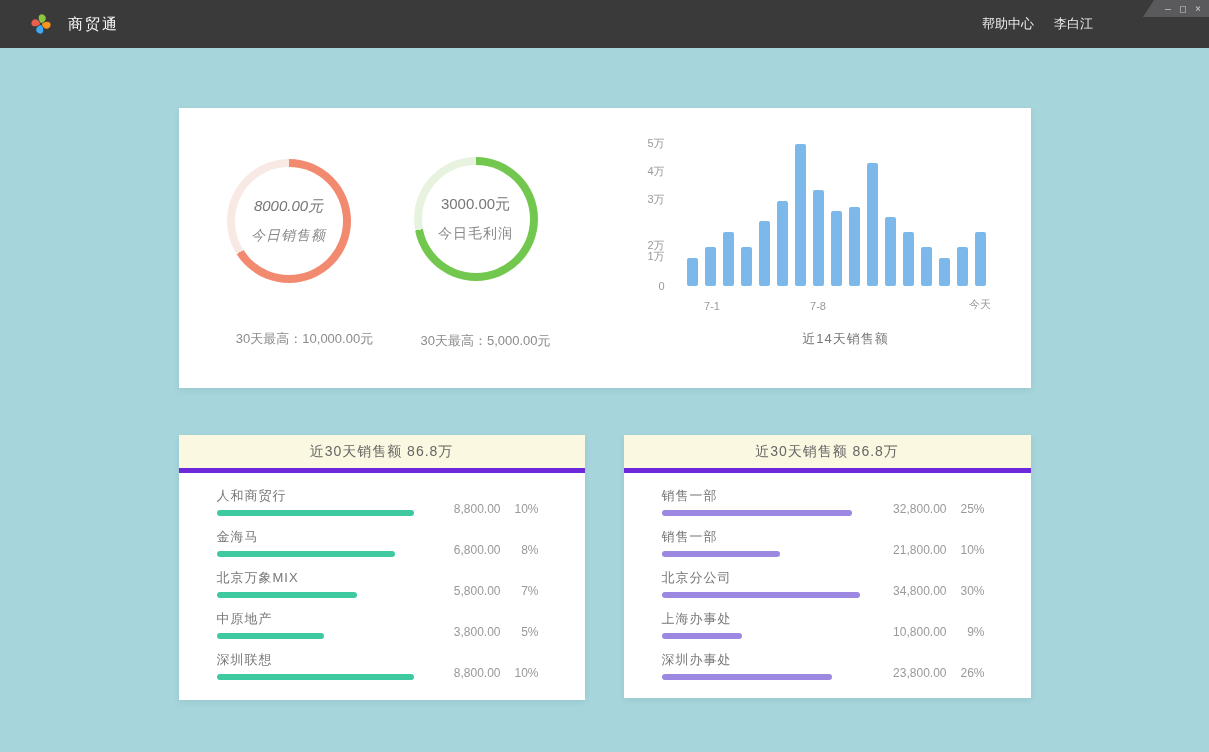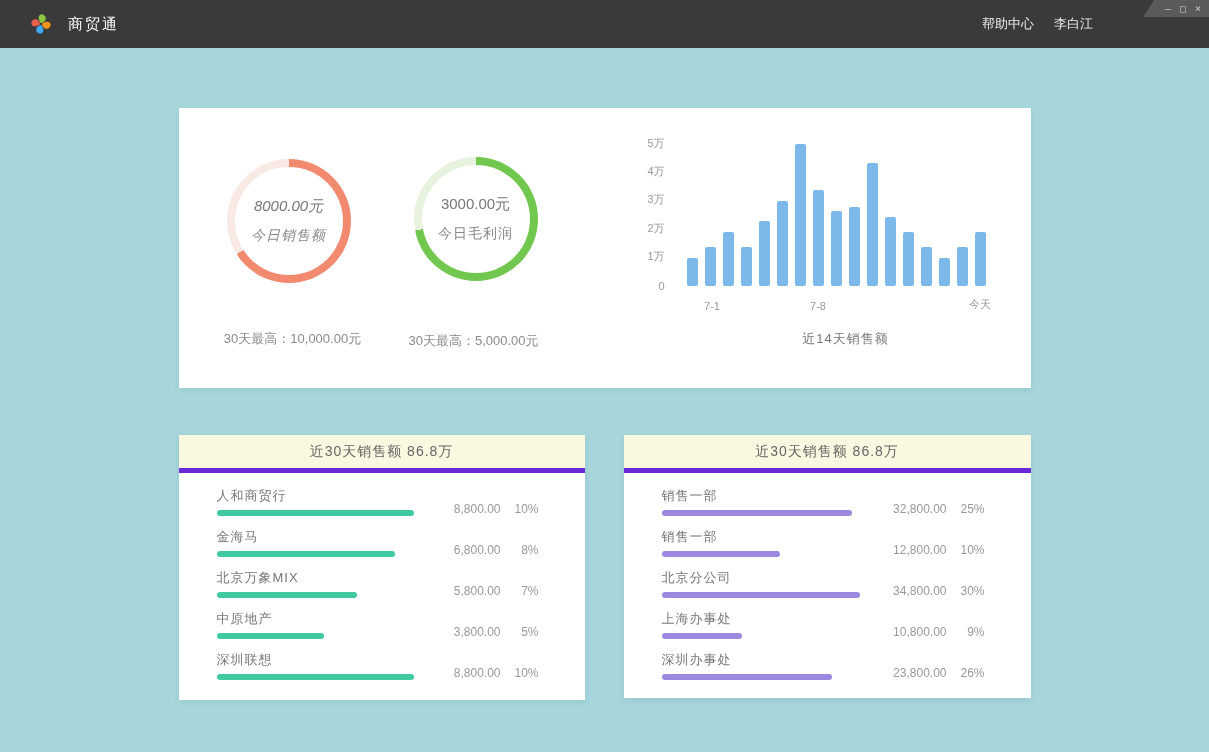--- a/index.html
+++ b/index.html
@@ -39,21 +39,21 @@
   
   .donut { position:absolute; width:124px; height:124px; border-radius:50%; }
   .donut-hole {
     position:absolute; inset:8px; border-radius:50%; background:#fff;
     display:flex; flex-direction:column; align-items:center; justify-content:center; gap:11px;
   }
   .donut-value { font-size:15px; color:#777; }
   .donut-label { font-size:14px; color:#888; letter-spacing:1px; }
   .donut-1 { left:48px; top:51px; }
   .donut-2 { left:235px; top:49px; }
-  .max-label { position:absolute; width:224px; text-align:center; font-size:13px; color:#8b8b8b; }
+  .max-label { position:absolute; width:224px; text-align:center; font-size:13px; color:#8b8b8b;margin-left:12px; }
   .max-label-1 { left:2px; top:222px; }
   .max-label-2 { left:183px; top:224px; }
   
   .chart { position:absolute; left:456px; top:28px; width:360px; height:150px; }
   .y-axis { position:absolute; left:0; bottom:0; width:34px; height:100%; }
   .ytick { position:absolute; right:4px; font-size:11px; color:#999; text-align:right; width:34px; }
   .plot { position:absolute; left:52px; bottom:0; width:299px; height:100%; }
   .vbar { position:absolute; bottom:0; width:11px; border-radius:2px; }
   .xtick {
     position:absolute; bottom:-26px; transform:translateX(-50%);
@@ -122,21 +122,21 @@
     </div>
 
     <div class="max-label max-label-1">30天最高：10,000.00元</div>
     <div class="max-label max-label-2">30天最高：5,000.00元</div>
 
     <div class="chart">
       <div class="y-axis">
           <div class="ytick" style="bottom: 135px;">5万</div>
           <div class="ytick" style="bottom: 106.8px;">4万</div>
           <div class="ytick" style="bottom: 78.6px;">3万</div>
-          <div class="ytick" style="bottom: 50px;">2万</div>
+          <div class="ytick" style="bottom: 33px;">2万</div>
           <div class="ytick" style="bottom: 22.2px;">1万</div>
           <div class="ytick" style="bottom: -6px;">0</div>
         </div>
       <div class="plot">
           <div class="vbar" style="left: 0px; width: 11px; height: 28px; background: rgb(124, 185, 234);"></div>
           <div class="vbar" style="left: 18px; width: 11px; height: 39px; background: rgb(124, 185, 234);"></div>
           <div class="vbar" style="left: 36px; width: 11px; height: 54px; background: rgb(124, 185, 234);"></div>
           <div class="vbar" style="left: 54px; width: 11px; height: 39px; background: rgb(124, 185, 234);"></div>
           <div class="vbar" style="left: 72px; width: 11px; height: 65px; background: rgb(124, 185, 234);"></div>
           <div class="vbar" style="left: 90px; width: 11px; height: 85px; background: rgb(124, 185, 234);"></div>
@@ -232,21 +232,21 @@
       <span class="row-pct">25%</span>
     </div>
   </div>
 
   <div class="rank-row">
     <div class="row-left">
       <div class="row-label">销售一部</div>
       <div class="row-bar" style="width: 118px; background: rgb(156, 136, 225);"></div>
     </div>
     <div class="row-right">
-      <span class="row-amount">12,800.00</span>
+      <span class="row-amount">21,800.00</span>
       <span class="row-pct">10%</span>
     </div>
   </div>
 
   <div class="rank-row">
     <div class="row-left">
       <div class="row-label">北京分公司</div>
       <div class="row-bar" style="width: 198px; background: rgb(156, 136, 225);"></div>
     </div>
     <div class="row-right">

